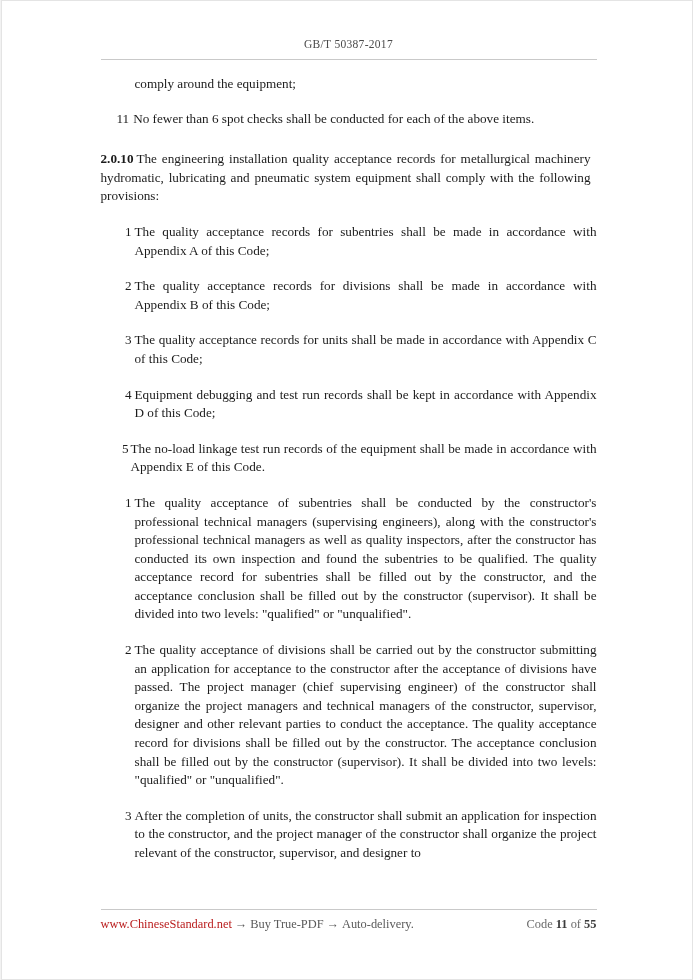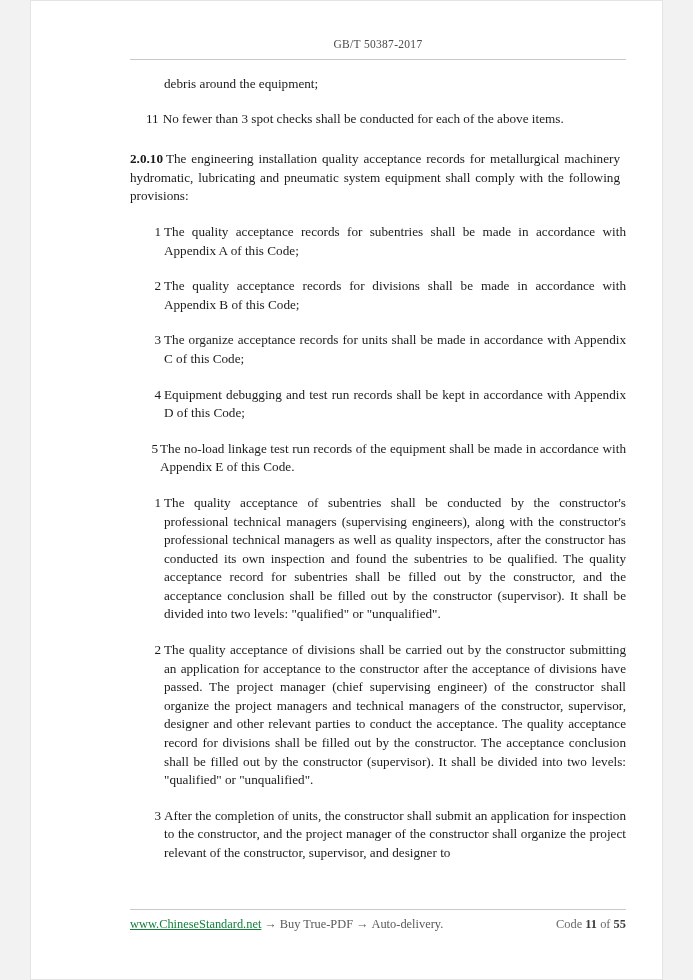--- a/index.html
+++ b/index.html
@@ -2,21 +2,21 @@
 <html><head>
 <meta charset="utf-8">
 <style>
   html, body {
     margin: 0;
     padding: 0;
     background: #f2f2f2;
   }
   .page {
     position: relative;
-    width: 633px;
+    width: 692px;
     height: 980px;
     margin: 0 auto;
     background: #ffffff;
     box-sizing: border-box;
     border: 1px solid #e4e4e4;
     overflow: hidden;
     font-family: "Liberation Serif", "DejaVu Serif", serif;
     color: #1b1b1b;
   }
 
@@ -116,22 +116,21 @@
     left: 99px;
     top: 916px;
     width: 496px;
     display: flex;
     align-items: baseline;
     font-size: 12.4px;
     color: #5a5a5a;
   }
   .footer-left { white-space: nowrap; }
   .footer-link {
-    text-decoration: underline;
-    color: #15803d;
+    color: #b91c1c;
   }
   .arrow { margin: 0 3px; }
   .footer-right {
     margin-left: auto;
     white-space: nowrap;
     color: #6a6a6a;
   }
   .footer-right b { color: #3c3c3c; }
 </style>
 </head>
@@ -139,42 +138,42 @@
 
 <div class="page">
 
   <div class="header">
     <span class="header-title">GB/T 50387-2017</span>
   </div>
   <div class="header-rule"></div>
 
   <div class="content">
 
-    <p class="block cont-line">debris around the equipment;</p>
+    <p class="block cont-line">comply around the equipment;</p>
 
     <p class="block flat-item">
-      <span class="marker">11</span><span>No fewer than 3 spot checks shall be conducted for each of the above items.</span>
+      <span class="marker">11</span><span>No fewer than 6 spot checks shall be conducted for each of the above items.</span>
     </p>
 
     <p class="block section">
       <span class="sec-no">2.0.10</span><span>The engineering installation quality acceptance records for metallurgical machinery hydromatic, lubricating and pneumatic system equipment shall comply with the following provisions:</span>
     </p>
 
     <ul class="list">
       <li class="block list-item">
         <span class="marker">1</span>
         <span class="body">The quality acceptance records for subentries shall be made in accordance with Appendix A of this Code;</span>
       </li>
       <li class="block list-item">
         <span class="marker">2</span>
         <span class="body">The quality acceptance records for divisions shall be made in accordance with Appendix B of this Code;</span>
       </li>
       <li class="block list-item">
         <span class="marker">3</span>
-        <span class="body">The organize acceptance records for units shall be made in accordance with Appendix C of this Code;</span>
+        <span class="body">The quality acceptance records for units shall be made in accordance with Appendix C of this Code;</span>
       </li>
       <li class="block list-item">
         <span class="marker">4</span>
         <span class="body">Equipment debugging and test run records shall be kept in accordance with Appendix D of this Code;</span>
       </li>
       <li class="block list-item tight">
         <span class="marker">5</span>
         <span class="body">The no-load linkage test run records of the equipment shall be made in accordance with Appendix E of this Code.</span>
       </li>
     </ul>

